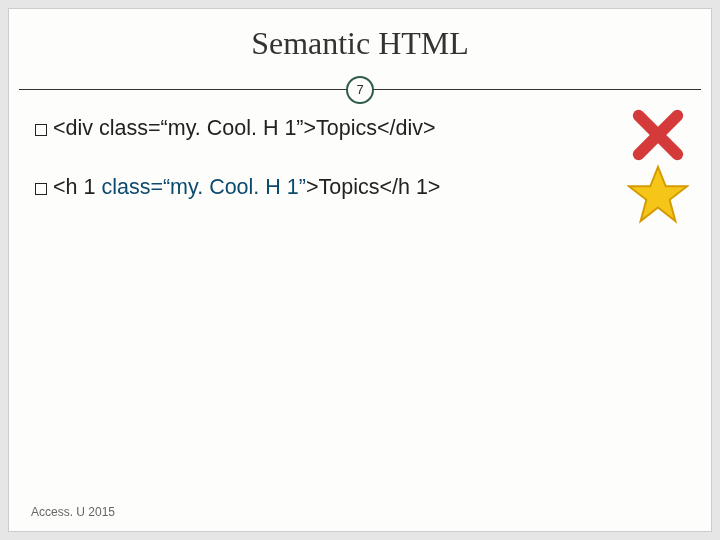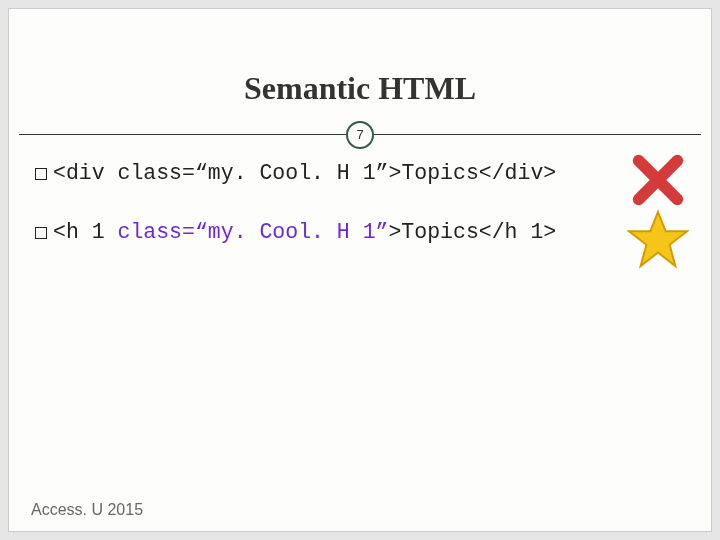--- a/index.html
+++ b/index.html
@@ -15,22 +15,21 @@
     position: absolute;
     top: 8px; left: 8px; right: 8px; bottom: 8px;
     background: #FDFDFB;
     border: 1px solid #CCCCCC;
   }
   .title {
     text-align: center;
     font-size: 32px;
     color: #333333;
     padding-top: 16px;
-    font-weight: bold;
-    margin-top: 45px;
+    font-weight: normal;
   }
   .rule-wrap {
     position: relative;
     margin-top: 14px;
     height: 28px;
   }
   .rule {
     position: absolute;
     top: 13px;
     left: 10px; right: 10px;
@@ -46,55 +45,55 @@
     border-radius: 50%;
     background: #FDFDFB;
     text-align: center;
     line-height: 24px;
     font-size: 13px;
     color: #333;
     font-family: Arial, sans-serif;
   }
   .body {
     padding: 10px 18px 0 26px;
-    font-family: Liberation Mono, monospace;
+    font-family: Liberation Sans, sans-serif;
     font-size: 21.5px;
     color: #222;
     line-height: 1.35;
   }
   .example {
     position: relative;
     margin-bottom: 30px;
     padding-right: 80px;
   }
   .bullet {
     display: inline-block;
     width: 12px; height: 12px;
     border: 1.5px solid #222;
     margin-right: 6px;
     vertical-align: -1px;
   }
   .indent { padding-left: 85px; display: block; }
   .hlr { color: #2F8F2F; }
-  .hlc { color: #6d28d9; }
+  .hlc { color: #0c4a6e; }
   .mark {
     position: absolute;
     right: 4px;
     top: -10px;
     width: 62px; height: 62px;
   }
   .x-mark line { stroke: #D43A3A; stroke-width: 12; stroke-linecap: round; }
   .check-mark path { stroke: #3FAF3F; stroke-width: 12; stroke-linecap: round; stroke-linejoin: round; fill: none; }
   .star-mark polygon { fill: #F5C518; stroke: #D49A00; stroke-width: 2; }
   .footer {
     position: absolute;
     bottom: 12px;
     left: 22px;
     font-family: Arial, sans-serif;
-    font-size: 16px;
+    font-size: 12px;
     color: #666666;
   }
 </style>
 </head>
 <body>
 
 <div class="slide">
   <h1 class="title">Semantic HTML</h1>
 
   <div class="rule-wrap">

